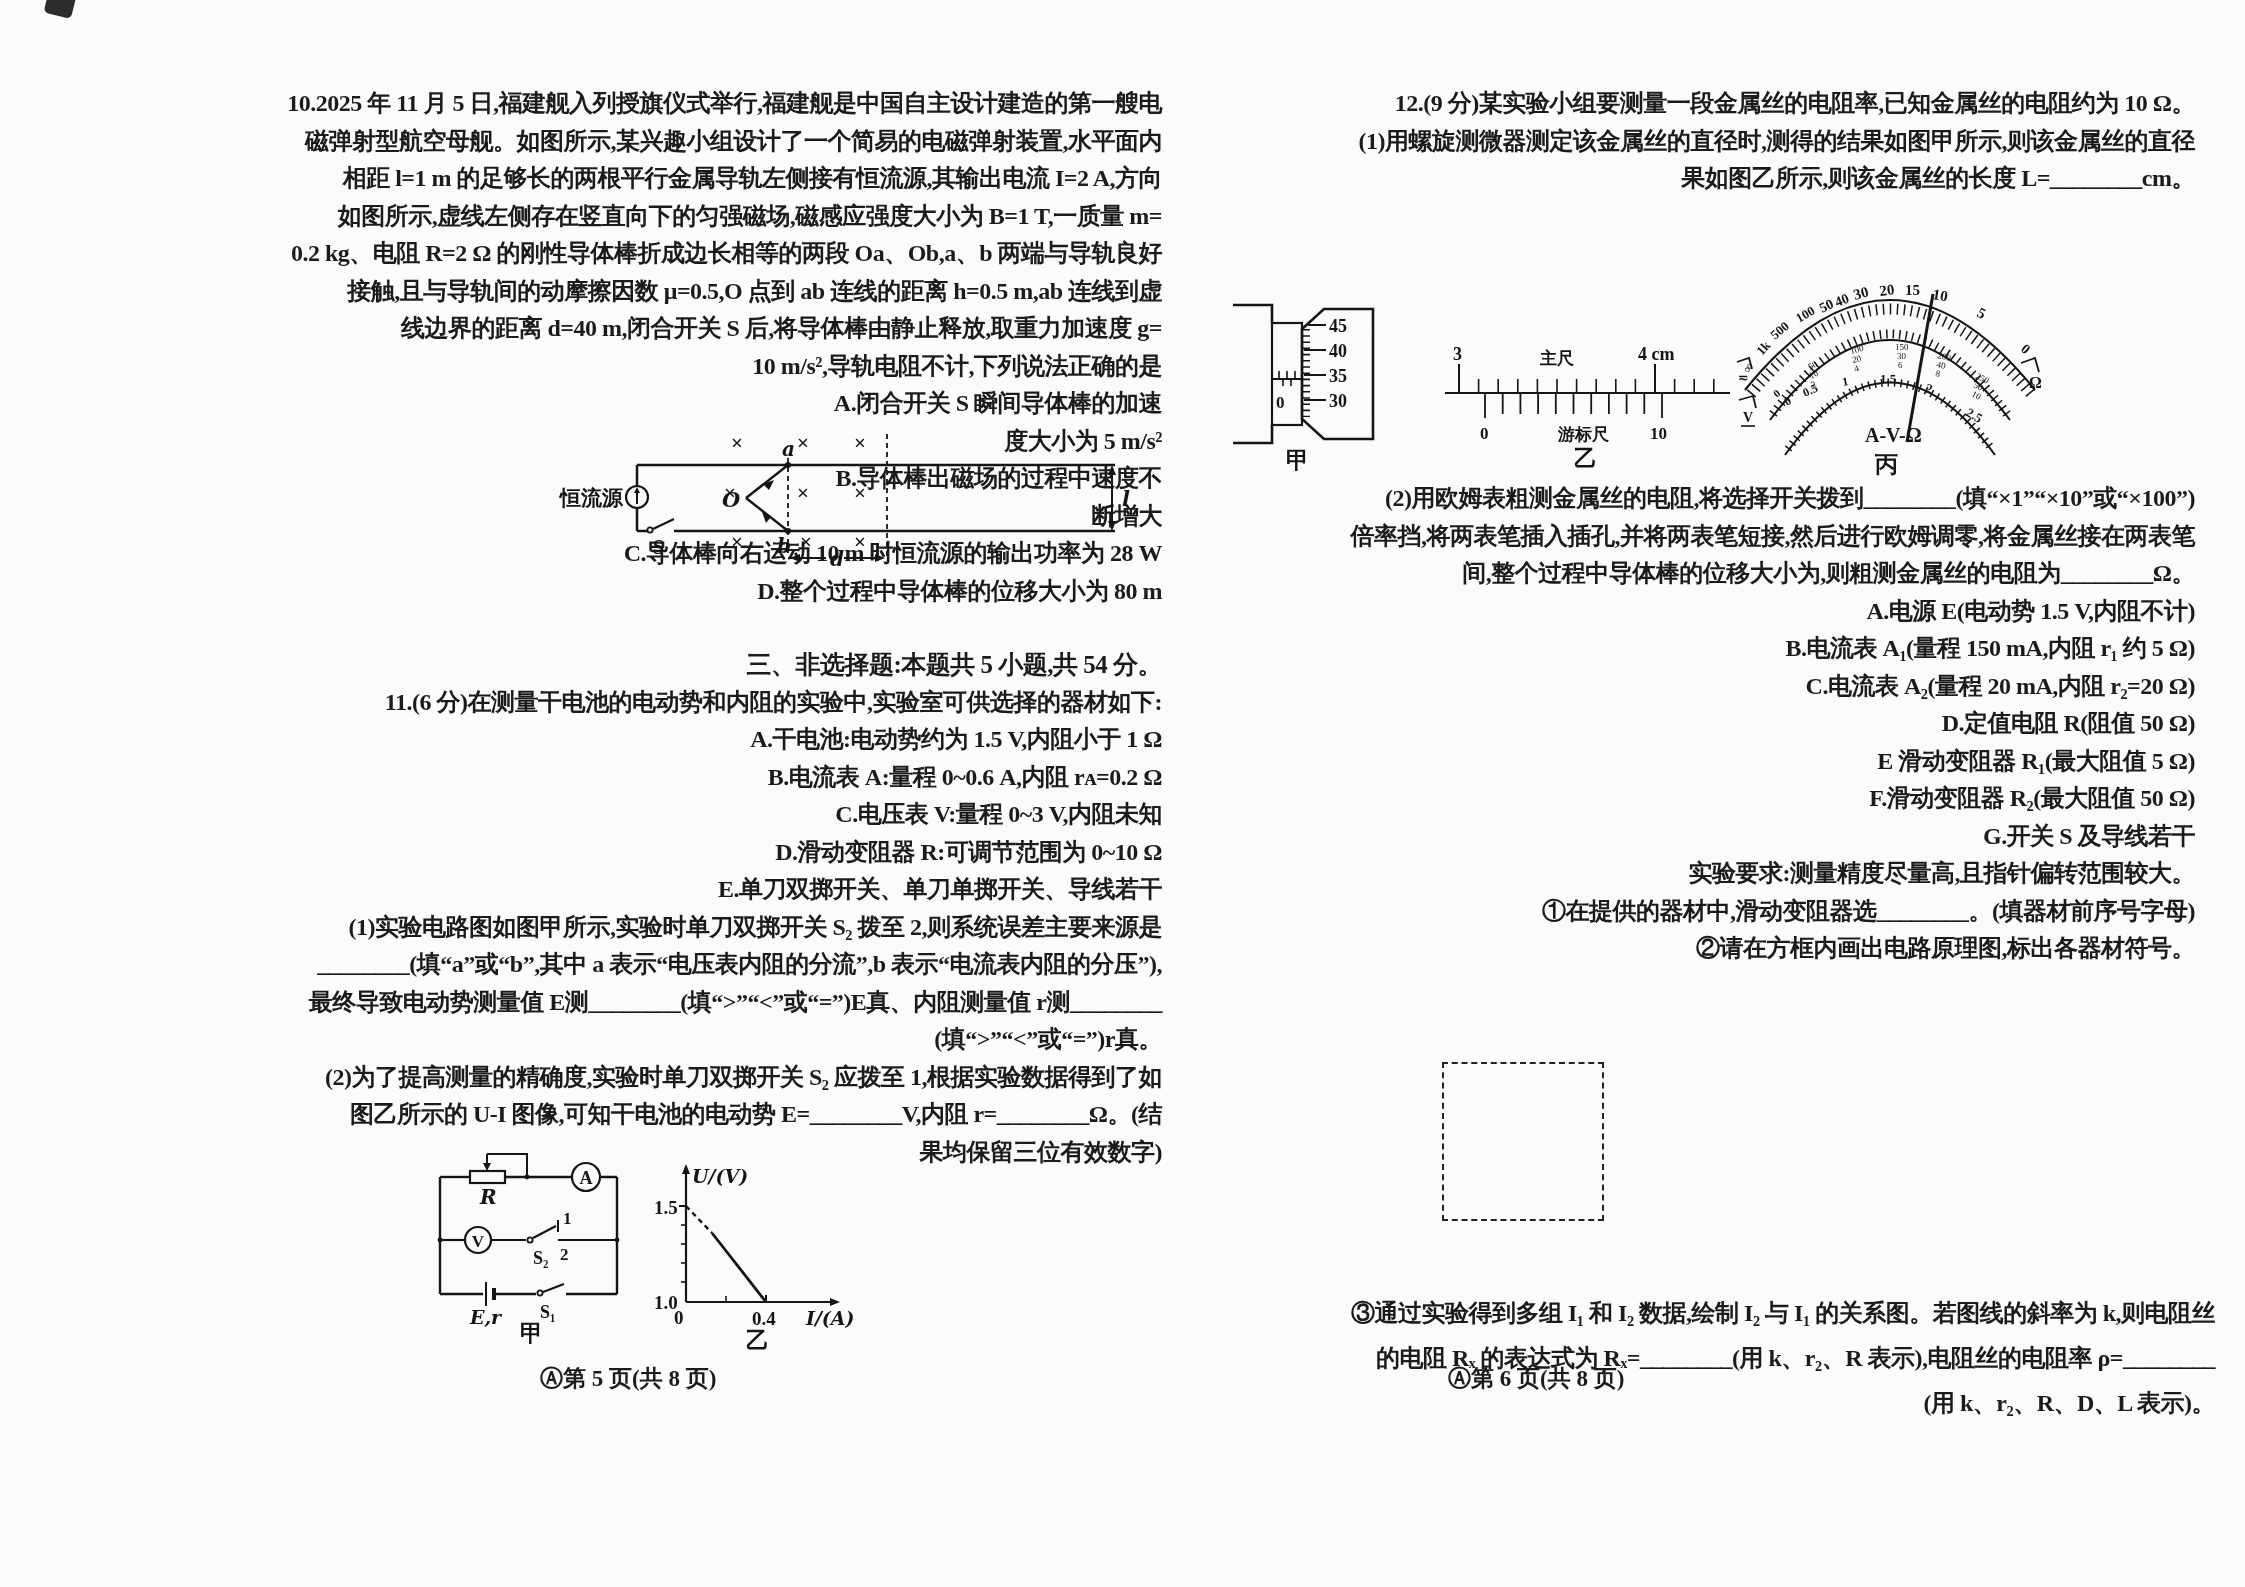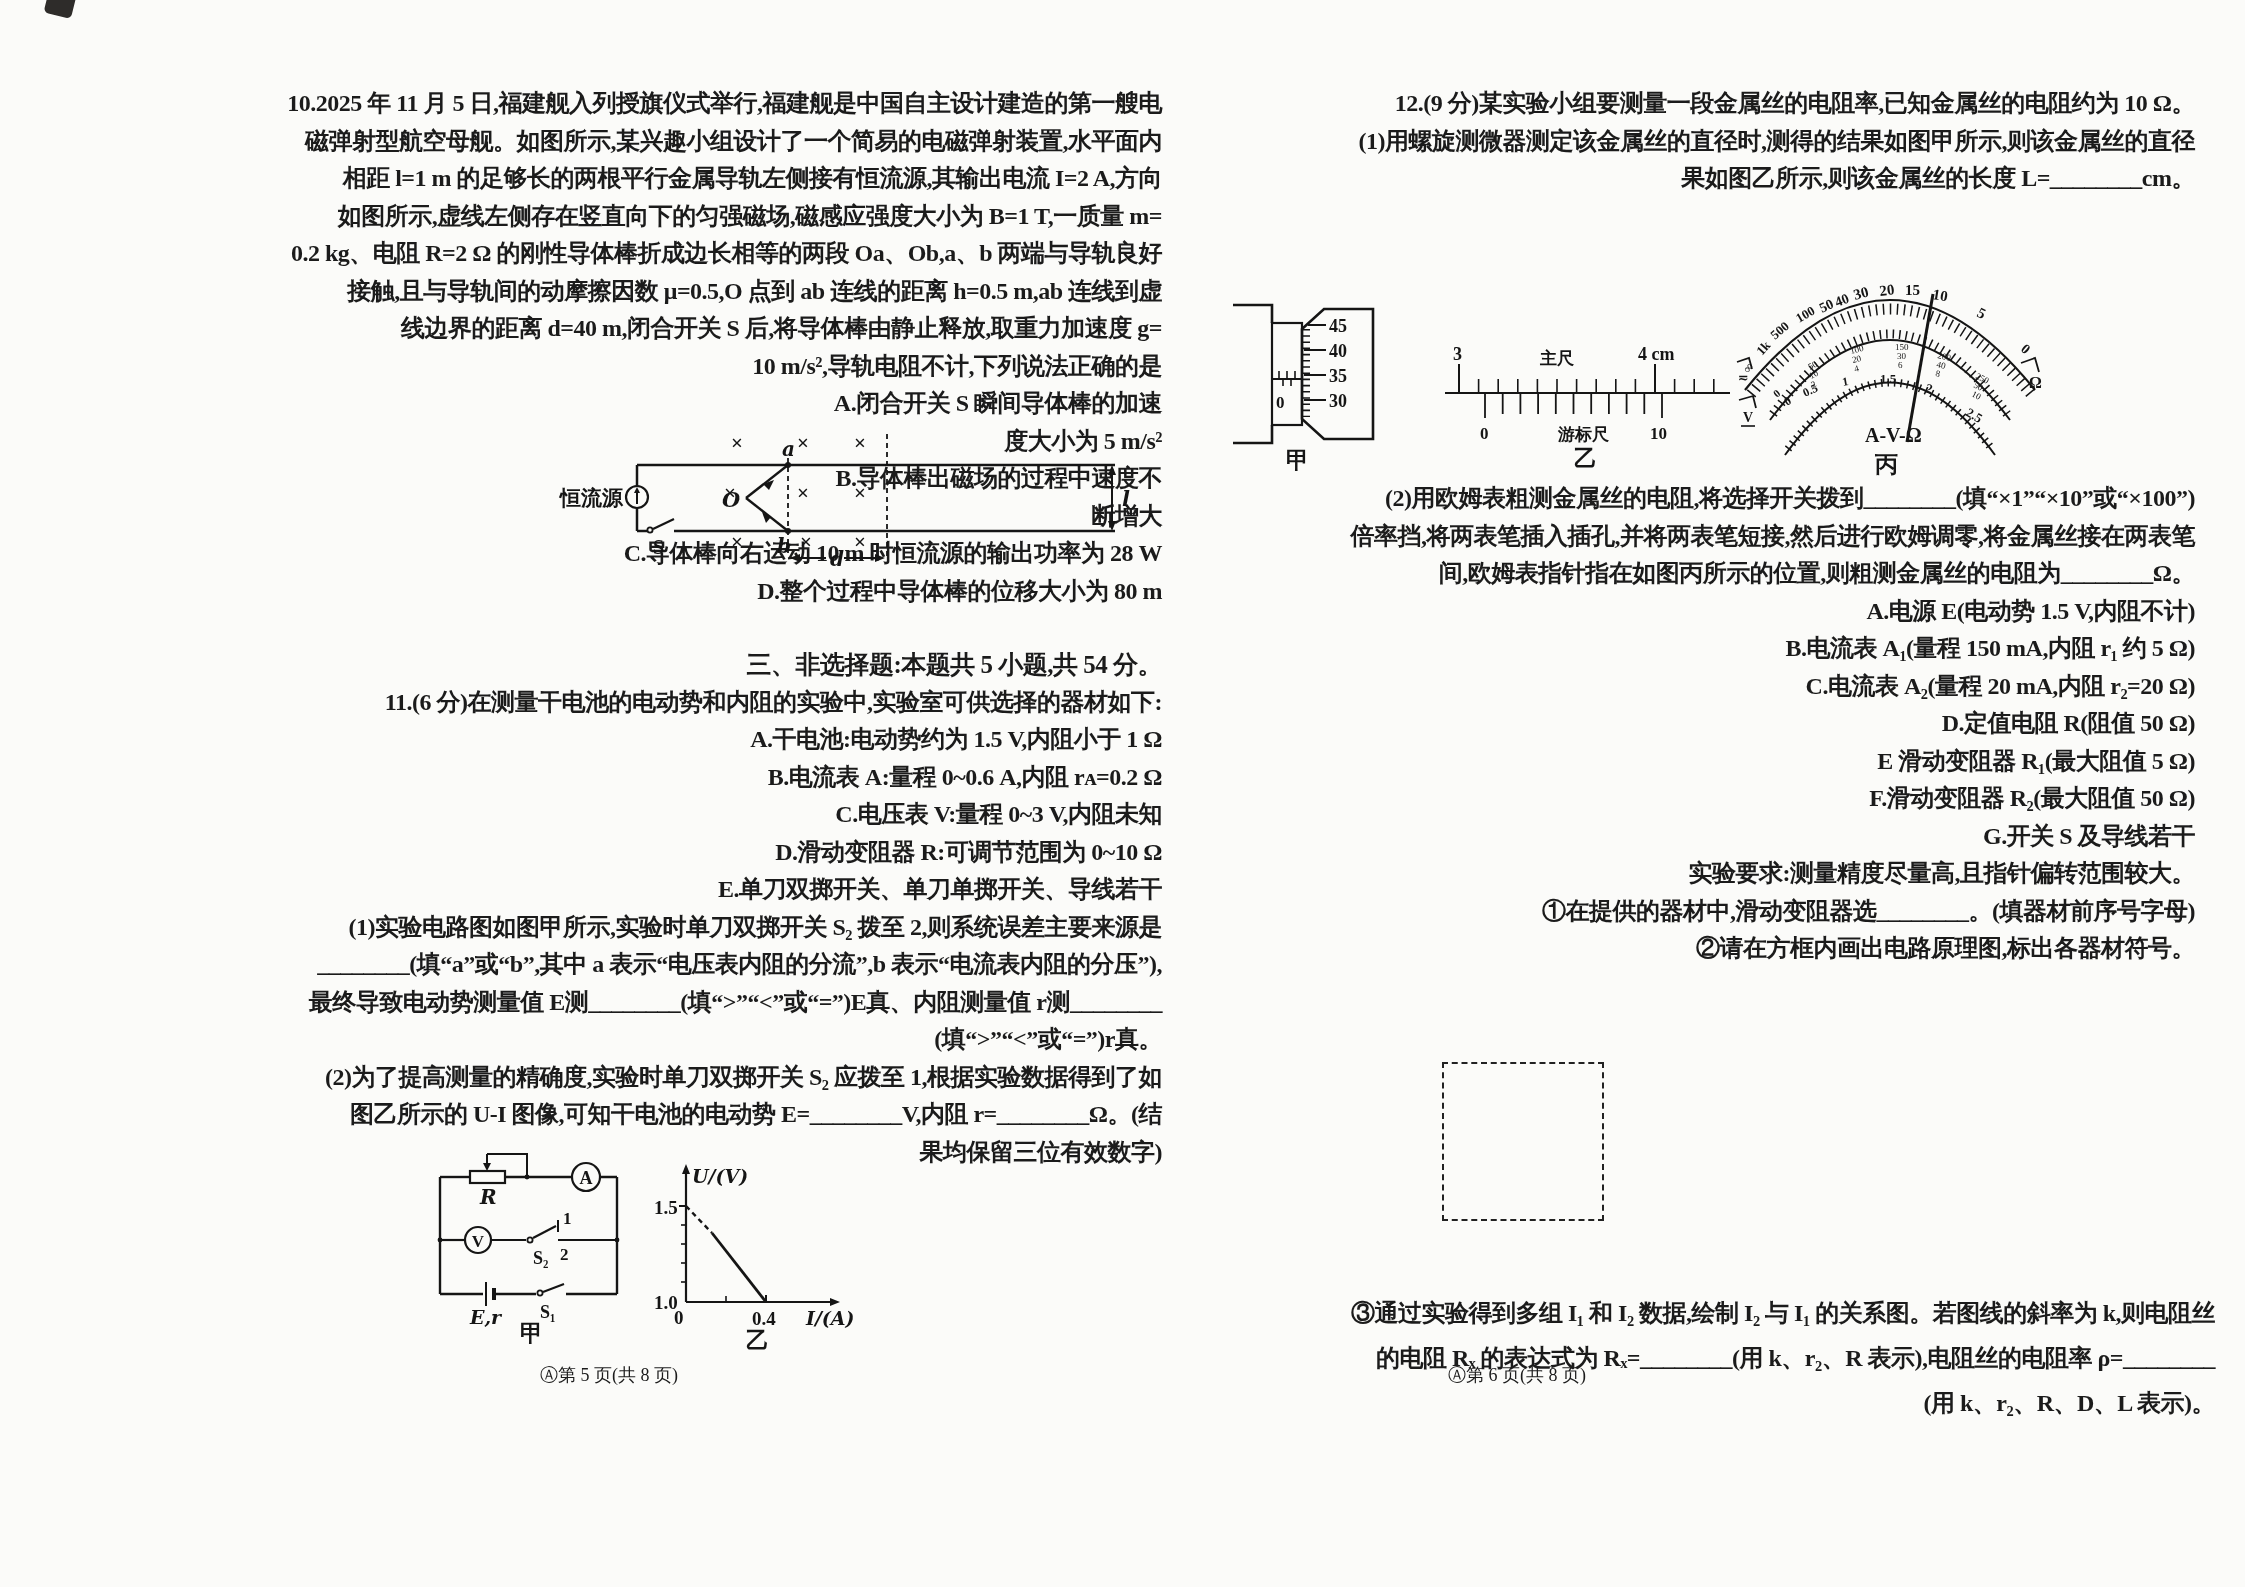--- a/index.html
+++ b/index.html
@@ -11,21 +11,21 @@
   .page{position:absolute;}
   .ln{
     white-space:nowrap;height:37.5px;line-height:37.5px;
     font-size:24px;font-weight:600;letter-spacing:-0.5px;text-align:right;
   }
   .i1{padding-left:22px;}
   .i2{padding-left:47px;}
   .hdr{font-weight:800;font-size:25px;margin-top:36px;}
   .blk3 .ln{height:45px;line-height:45px;}
   .footer{
-    position:absolute;font-size:18px;font-weight:400;white-space:nowrap;text-align:right;
+    position:absolute;font-size:23px;font-weight:700;white-space:nowrap;text-align:right;
   }
   .svgfig{position:absolute;}
   .dashedbox{
     position:absolute;border:2px dashed #222;background:transparent;
   }
   .cornermark{
     position:absolute;left:46px;top:-8px;width:28px;height:24px;
     background:#2e2c2a;transform:rotate(14deg);border-radius:5px;
   }
   svg text{fill:#151515;}
@@ -335,21 +335,21 @@
 
   <line x1="208" y1="24" x2="182" y2="172" stroke="#151515" stroke-width="3"></line>
 
   <text x="140" y="172" font-size="20" font-weight="bold">A-V-Ω</text>
   <text x="150" y="202" font-size="23" class="cjk">丙</text>
 </svg>
 
 <div class="page" style="left:1205px;top:480px;width:990px;">
   <div class="ln i1">(2)用欧姆表粗测金属丝的电阻,将选择开关拨到________(填“×1”“×10”或“×100”)</div>
   <div class="ln i1">倍率挡,将两表笔插入插孔,并将两表笔短接,然后进行欧姆调零,将金属丝接在两表笔</div>
-  <div class="ln i1">间,欧姆表指针指在如图丙所示的位置,则粗测金属丝的电阻为________Ω。</div>
+  <div class="ln i1">间,整个过程中导体棒的位移大小为,则粗测金属丝的电阻为________Ω。</div>
   <div class="ln i1">A.电源 E(电动势 1.5 V,内阻不计)</div>
   <div class="ln i1">B.电流表 A₁(量程 150 mA,内阻 r₁ 约 5 Ω)</div>
   <div class="ln i1">C.电流表 A₂(量程 20 mA,内阻 r₂=20 Ω)</div>
   <div class="ln i1">D.定值电阻 R(阻值 50 Ω)</div>
   <div class="ln i1">E 滑动变阻器 R₁(最大阻值 5 Ω)</div>
   <div class="ln i1">F.滑动变阻器 R₂(最大阻值 50 Ω)</div>
   <div class="ln i1">G.开关 S 及导线若干</div>
   <div class="ln i1">实验要求:测量精度尽量高,且指针偏转范围较大。</div>
   <div class="ln i1">①在提供的器材中,滑动变阻器选________。(填器材前序号字母)</div>
   <div class="ln i1">②请在方框内画出电路原理图,标出各器材符号。</div>

